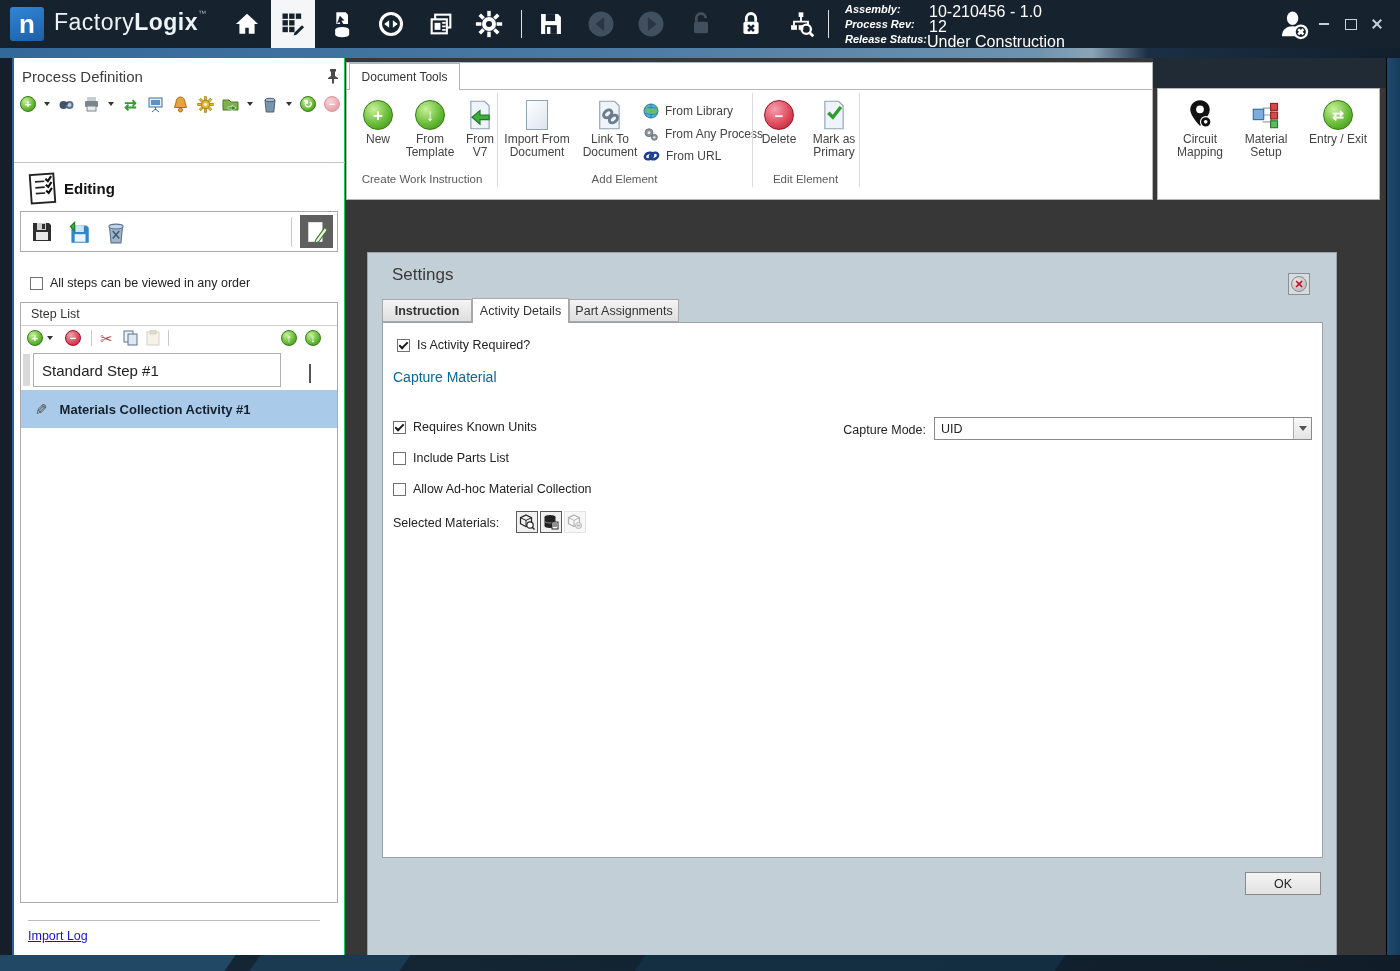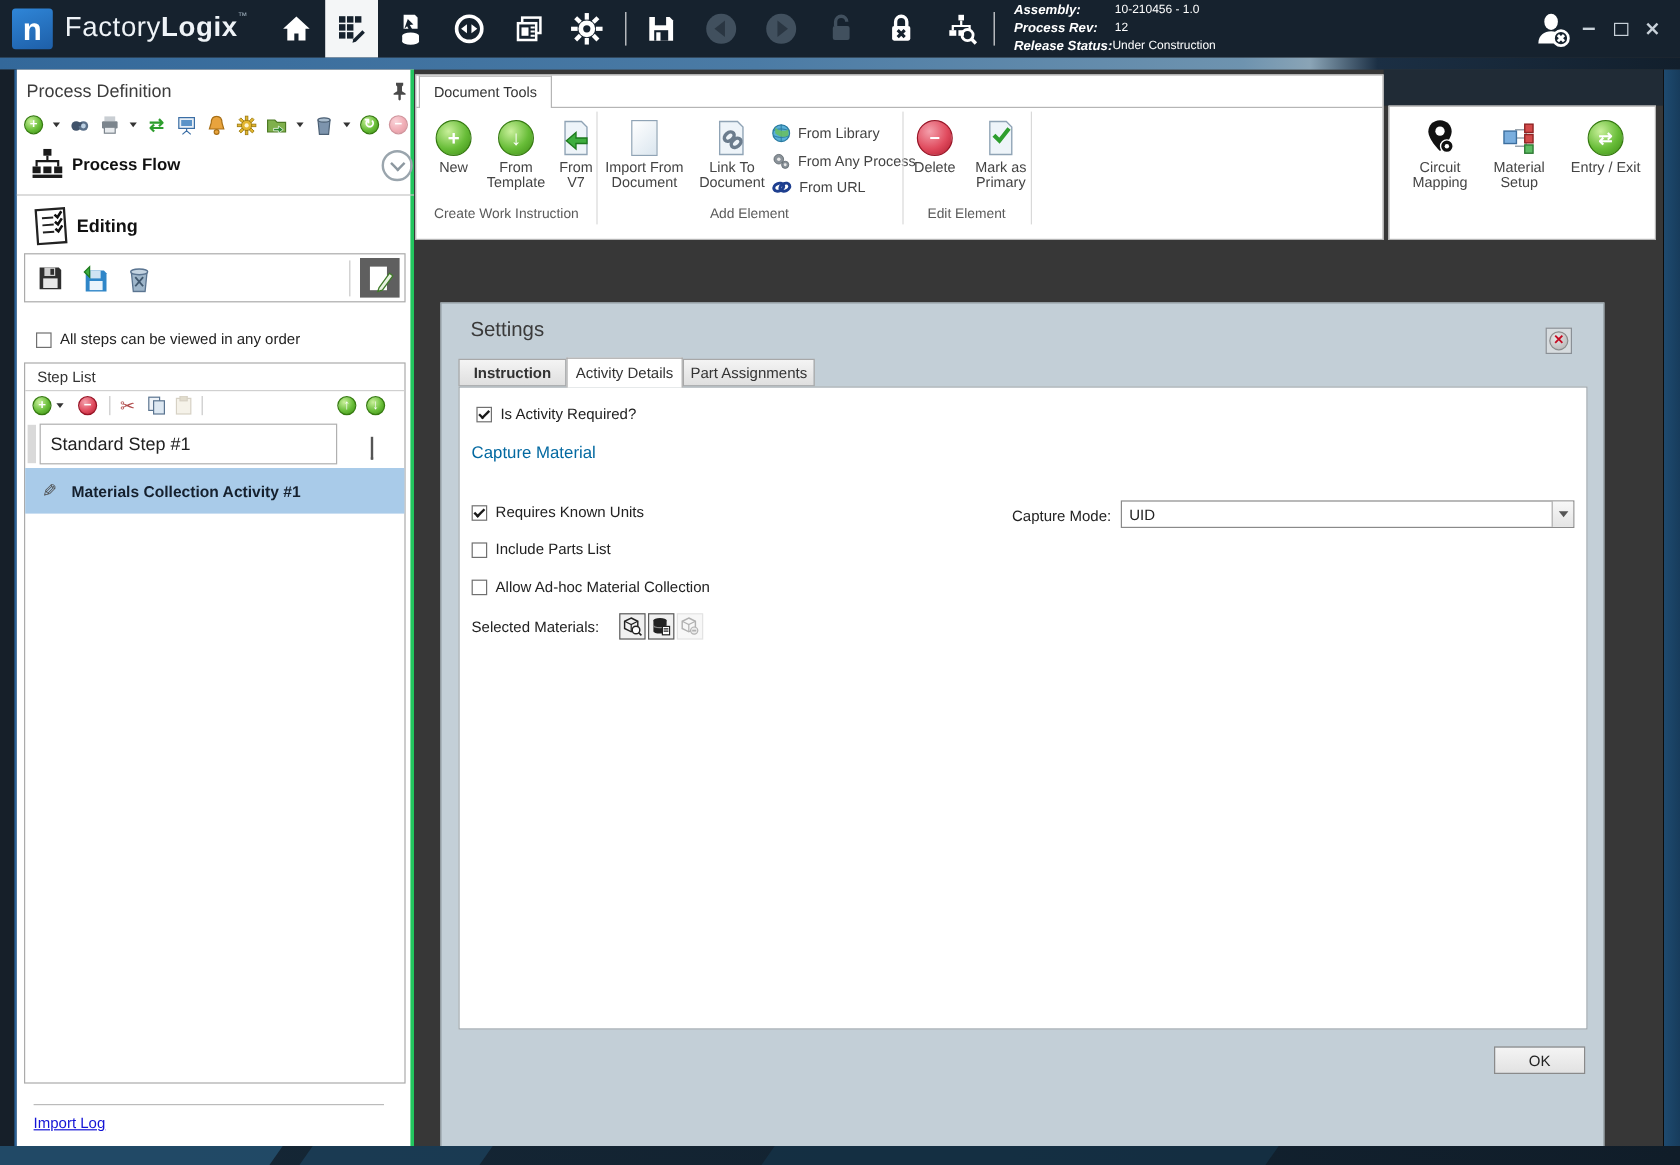--- a/index.html
+++ b/index.html
@@ -11,36 +11,36 @@
   #logo-tile{left:10px;top:7px;width:34px;height:34px;border-radius:3px;
      background:linear-gradient(160deg,#2f86d8,#1e5fa8);color:#fff;font-size:26px;font-weight:700;
      display:flex;align-items:center;justify-content:center;}
   #brand{left:54px;top:9px;font-size:23px;color:#eef3f7;letter-spacing:.5px;}
   #brand .bold{font-weight:700;}
   #brand .tm{font-size:8px;vertical-align:top;color:#9fb0bd;}
   .tb-ic{top:9px;width:30px;height:30px;display:flex;align-items:center;justify-content:center;cursor:pointer;}
   #tb-sel-tile{left:271px;top:0;width:44px;height:48px;background:#f4f6f7;display:flex;align-items:center;justify-content:center;}
   .tb-sep{top:10px;width:1px;height:28px;background:#ffffff;opacity:.85;}
   .info-lbl{font-weight:700;font-size:11px;color:#fff;white-space:nowrap;font-style:italic;}
-  .info-val{font-size:10px;color:#fff;white-space:nowrap;}
+  .info-val{font-size:16px;color:#fff;white-space:nowrap;}
   .winbtn{top:14px;width:22px;height:20px;display:flex;align-items:center;justify-content:center;cursor:pointer;}
   .minbar{width:10px;height:2px;background:#c9d2da;}
   .maxbox{width:10px;height:9px;border:1.5px solid #c9d2da;}
   .xmark{position:relative;width:12px;height:12px;}
   .xmark::before,.xmark::after{content:"";position:absolute;left:5px;top:0;width:2px;height:12px;background:#c9d2da;}
   .xmark::before{transform:rotate(45deg);} .xmark::after{transform:rotate(-45deg);}
   
   #strip{left:0;top:48px;width:1400px;height:10px;
      background:linear-gradient(90deg,#33689a 0%,#4b7ba5 45%,#6e93af 74%,#8aa4b6 78%,#1b2f44 82%,#121f2c 100%);}
   #left-border{left:0;top:58px;width:14px;height:897px;background:#161f29;border-right:2px solid #2b6298;box-sizing:border-box;}
   #right-border{left:1386px;top:58px;width:14px;height:897px;background:linear-gradient(90deg,#000 0,#000 1px,#1e4a6f 1px,#173c5c 100%);}
   #bottombar{left:0;top:955px;width:1400px;height:16px;background:linear-gradient(90deg,#152736 0%,#122230 60%,#101d29 100%);overflow:hidden;}
   .bb-shape{position:absolute;top:0;height:16px;background:#1f4a68;opacity:.85;transform:skewX(-35deg);}
   
-  #sidebar{left:14px;top:58px;width:331px;height:897px;background:#fff;border-right:3px solid #22c55e;box-sizing:border-box;color:#333;}
+  #sidebar{left:14px;top:58px;width:331px;height:897px;background:#fff;border-right:1px solid #22c55e;box-sizing:border-box;color:#333;}
   #sb-title{left:8px;top:10px;font-size:15px;color:#3d3d3d;}
   #sb-iconrow{left:6px;top:36px;width:322px;height:20px;display:flex;align-items:center;gap:8px;}
   .mini{width:17px;height:17px;display:inline-flex;align-items:center;justify-content:center;flex:0 0 auto;cursor:pointer;}
   .caret{width:0;height:0;border-left:3px solid transparent;border-right:3px solid transparent;border-top:4px solid #333;flex:0 0 auto;cursor:pointer;}
   .orb{display:inline-flex;align-items:center;justify-content:center;border-radius:50%;color:#fff;font-weight:700;
        background:radial-gradient(circle at 35% 30%,#c9f09b,#68bd38 55%,#3c8c14);border:1px solid #357a10;box-sizing:border-box;}
   .orb.red{background:radial-gradient(circle at 35% 30%,#f4a0ac,#e04b5e 55%,#b01b2e);border-color:#981426;}
   .orb.blue{background:radial-gradient(circle at 35% 30%,#9cc9f0,#3f86c9 55%,#1b5f9e);border-color:#14507e;}
   .orb.s16{width:16px;height:16px;font-size:11px;line-height:1;}
   .orb.s30{width:30px;height:30px;font-size:17px;line-height:1;}
@@ -343,36 +343,20 @@
         </span>
       <span class="mini orb s16 red dim">
           <span>−</span>
         </span>
       <span class="mini orb s16 blue" style="gap:2px">
           <i style="width:2px;height:7px;background:#fff"></i>
           <i style="width:2px;height:7px;background:#fff"></i>
         </span>
     </div>
 
-    <div class="abs" id="pf-row" style="left:0;top:62px;width:331px;height:36px">
-      <span class="abs" style="left:12px;top:2px">
-        <svg width="27" height="29" viewBox="0 0 24 24">
-            <rect x="9" y="1" width="6" height="5" fill="#1a1a1a"></rect>
-            <path d="M12 6v4M4 14v-4h16v4" stroke="#1a1a1a" stroke-width="1.6" fill="none"></path>
-            <rect x="1" y="14" width="6" height="5" fill="#1a1a1a"></rect>
-            <rect x="9" y="14" width="6" height="5" fill="#1a1a1a"></rect>
-            <rect x="17" y="14" width="6" height="5" fill="#1a1a1a"></rect>
-            <rect x="1" y="20" width="22" height="2.5" fill="#1a1a1a"></rect>
-          </svg>
-      </span>
-      <span class="abs lbl" style="left:46px;top:9px">Process Flow</span>
-      <span class="abs circle-btn" style="left:304px;top:5px">
-          <span class="chev"></span>
-        </span>
-    </div>
     <div class="abs hdiv" style="left:0;top:104px;width:331px"></div>
 
     <span class="abs" style="left:14px;top:114px">
       <svg width="29" height="33" viewBox="0 0 24 28">
           <rect x="2" y="2" width="20" height="24" fill="#fff" stroke="#222" stroke-width="1.6" transform="rotate(-4 12 14)"></rect>
           <path d="M6 8h8M6 13h8M6 18h8" stroke="#222" stroke-width="1.4" transform="rotate(-4 12 14)"></path>
           <path d="M15 6l2 2 3-4M15 11l2 2 3-4M15 16l2 2 3-4" stroke="#111" stroke-width="1.8" fill="none" transform="rotate(-4 12 14)"></path>
         </svg>
     </span>
     <span class="abs" style="left:50px;top:122px;font-weight:700;font-size:15px;color:#111">Editing</span>

